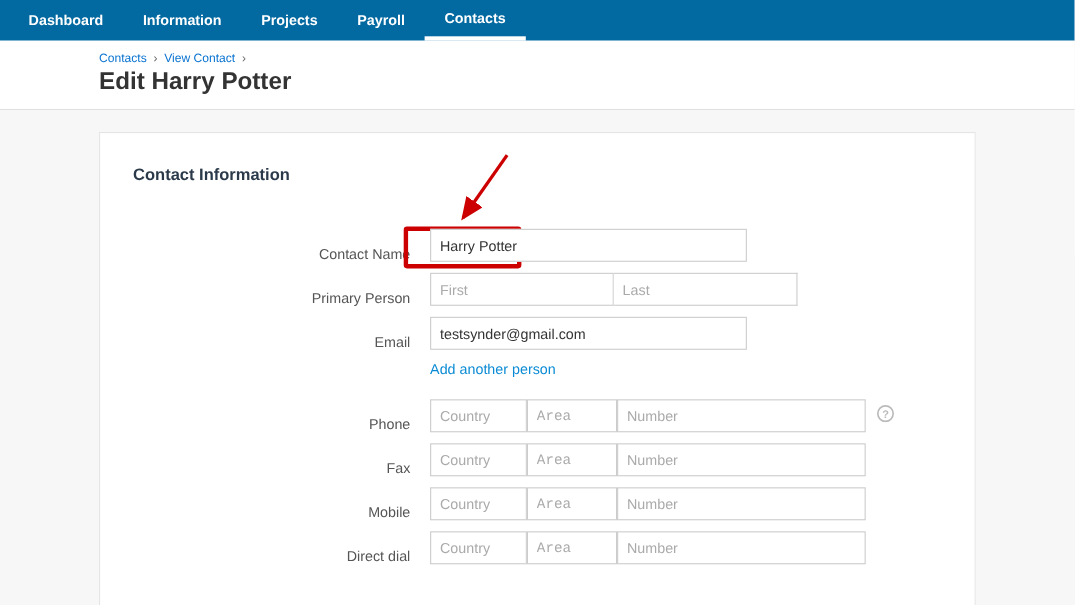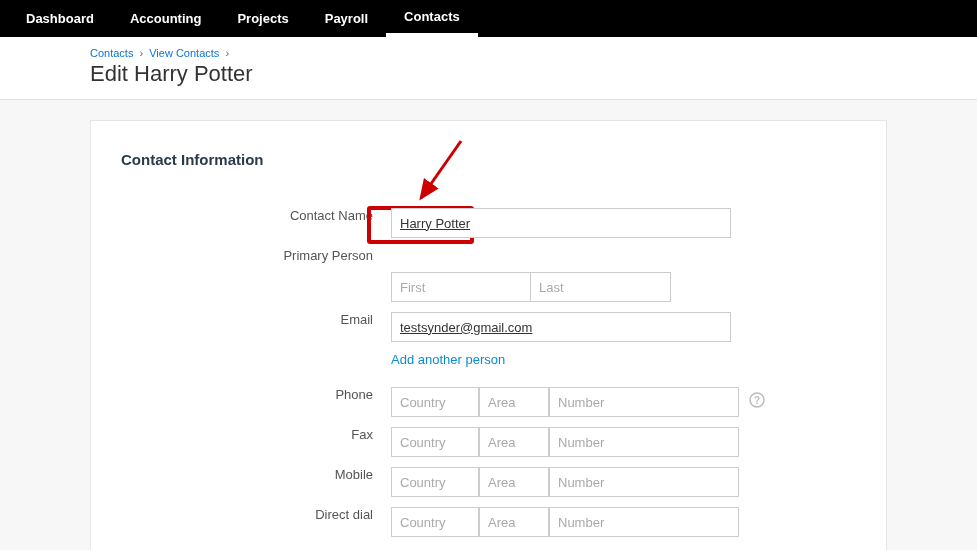--- a/index.html
+++ b/index.html
@@ -4,21 +4,21 @@
   <style>
     * { margin: 0; padding: 0; box-sizing: border-box; }
     body {
       font-family: -apple-system, BlinkMacSystemFont, "Segoe UI", Arial, sans-serif;
       background: #f7f7f7;
       width: 977px;
       height: 550px;
       overflow: hidden;
     }
     .topnav {
-      background: #000000;
+      background: #0369a1;
       height: 37px;
       display: flex;
       align-items: center;
       padding-left: 8px;
       text-align: right;
     }
     .topnav-item {
       color: #fff;
       font-weight: 700;
       font-size: 13px;
@@ -39,21 +39,21 @@
       background: #fff;
     }
     .breadcrumb {
       font-size: 11px;
       color: #0b74d1;
     }
     .breadcrumb a { color: #0b74d1; text-decoration: none; cursor: pointer; }
     .breadcrumb .sep { color: #666; margin: 0 3px; }
     .page-title {
       font-size: 22px;
-      font-weight: 400;
+      font-weight: 700;
       color: #333;
       margin-top: 2px;
       padding-bottom: 12px;
     }
     .header-wrap {
       border-bottom: 1px solid #e0e0e0;
       background: #fff;
       margin-bottom: 20px;
     }
     .content-card {
@@ -65,21 +65,21 @@
       position: relative;
     }
     .section-title {
       font-weight: 700;
       font-size: 15px;
       color: #2b3a4a;
       margin-bottom: 40px;
     }
     .form-row {
       display: flex;
-      align-items: flex-start;
+      align-items: flex-end;
       margin-bottom: 10px;
     }
     .form-label {
       width: 270px;
       text-align: right;
       padding-right: 18px;
       font-size: 13px;
       color: #555;
     }
     .form-ctrl {
@@ -90,26 +90,26 @@
     }
     input[type="text"] {
       border: 1px solid #ccc;
       height: 30px;
       padding: 0 8px;
       font-size: 13px;
       color: #333;
       background: #fff;
     }
     input[type="text"]::placeholder { color: #aaa; }
-    .input-wide { width: 340px; text-decoration: underline; }
-    .input-half { width: 140px; margin-top: 24px; }
+    .input-wide { width: 288px; }
+    .input-half { width: 167px; }
     .input-half + .input-half { border-left: none; }
     .input-country { width: 88px; }
-    .input-area { width: 70px; border-left: none; }
-    .input-number { width: 190px; border-left: none; }
+    .input-area { width: 82px; border-left: none; font-family: Liberation Mono, monospace; }
+    .input-number { width: 226px; border-left: none; }
     .sub-link {
       color: #0b8bd4;
       font-size: 13px;
       margin-left: 270px;
       margin-top: 4px;
       margin-bottom: 20px;
       cursor: pointer;
       display: block;
     }
     .help-icon {
@@ -132,32 +132,32 @@
       top: 15px;
       left: 315px;
       pointer-events: none;
     }
   </style>
 </head>
 <body>
 
 <div class="topnav">
   <div class="topnav-item">Dashboard</div>
-  <div class="topnav-item">Accounting</div>
+  <div class="topnav-item">Information</div>
   <div class="topnav-item">Projects</div>
   <div class="topnav-item">Payroll</div>
   <div class="topnav-item active">Contacts</div>
 </div>
 
 <div class="header-wrap">
   <div class="breadcrumb-area">
     <div class="breadcrumb">
       <a>Contacts</a>
       <span class="sep">›</span>
-      <a>View Contacts</a>
+      <a>View Contact</a>
       <span class="sep">›</span>
     </div>
     <h1 class="page-title">Edit Harry Potter</h1>
   </div>
 </div>
 
 <div class="content-card">
   <div class="section-title">Contact Information</div>
 
   <svg class="arrow-svg" width="80" height="80">

